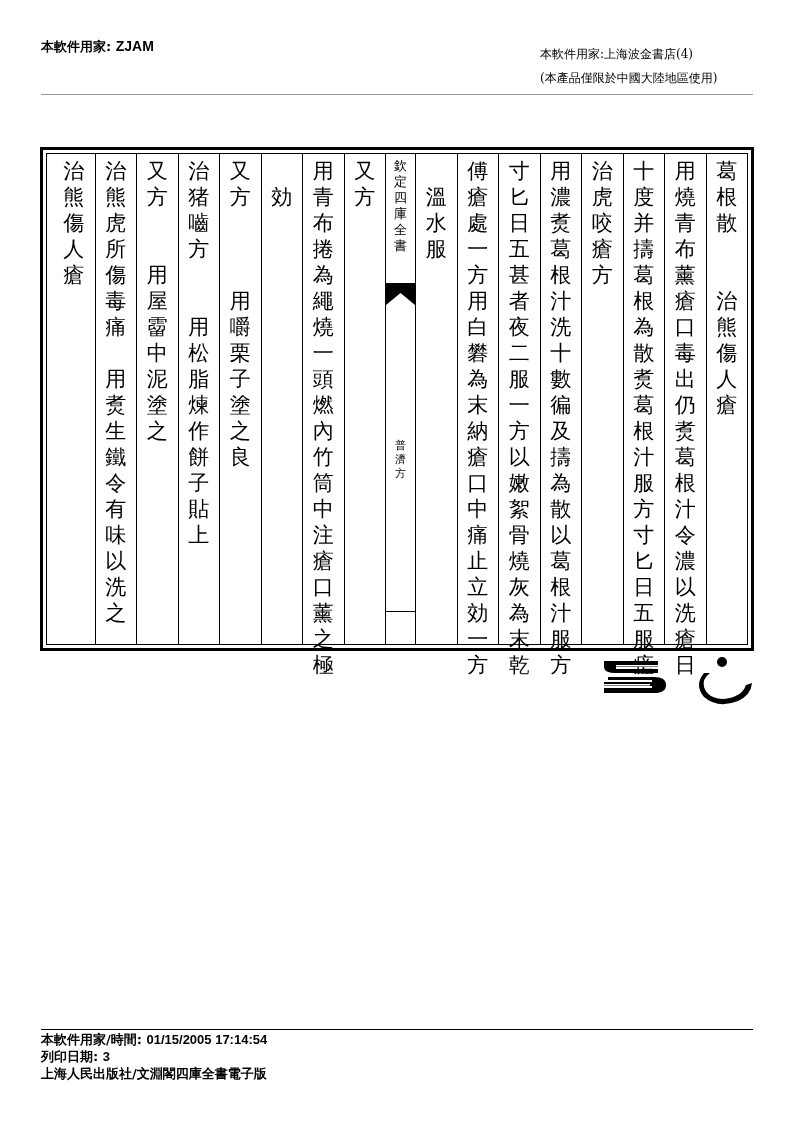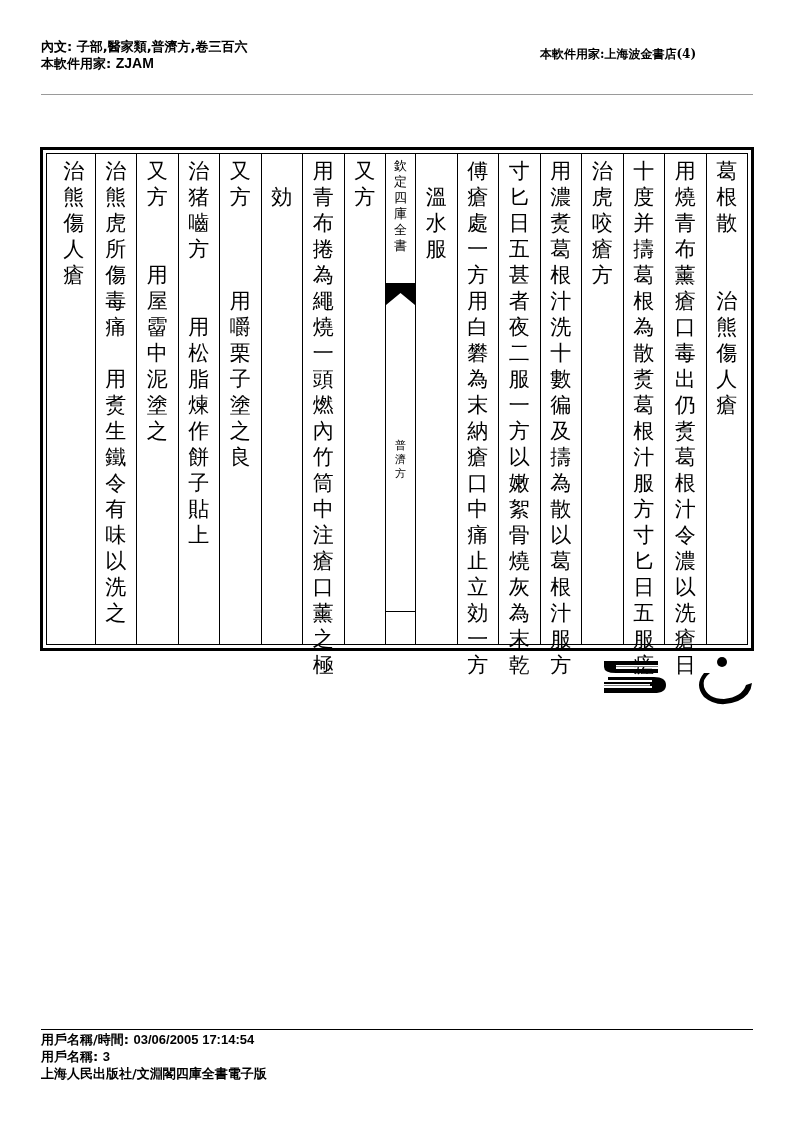--- a/index.html
+++ b/index.html
@@ -3,21 +3,21 @@
 <meta charset="utf-8">
 <style>
   html, body { margin: 0; padding: 0; background: #ffffff; }
   body { width: 793px; height: 1122px; position: relative; overflow: hidden;
          font-family: "DejaVu Serif", "Liberation Serif", serif; color: #000; }
 
   .hdr-left { position: absolute; left: 41px; top: 38px; font-size: 13px; line-height: 17px;
               font-weight: bold; font-family: "DejaVu Sans", "Liberation Sans", sans-serif; }
   .hdr-left .user-val { font-weight: bold; font-family: "Liberation Sans", sans-serif; font-size: 14px; text-align: right; }
   .hdr-right { position: absolute; left: 540px; top: 42px; font-size: 12px; line-height: 24px;
-               font-family: "DejaVu Serif", serif; font-weight: bold; }
+               font-family: "DejaVu Serif", serif; font-weight: normal; }
   .hdr-right .r1 { padding-left: 0; }
   .hdr-rule { position: absolute; left: 41px; top: 94px; width: 712px; height: 1px; background: #9a9a9a; }
 
   .frame { position: absolute; left: 40px; top: 147px; width: 714px; height: 504px;
            box-sizing: border-box; border: 3px solid #000; }
   .frame-inner { position: absolute; left: 3px; top: 3px; right: 3px; bottom: 3px;
                  border: 1px solid #000; box-sizing: border-box; }
   .cols { position: absolute; left: 0; top: 0; right: 0; bottom: 0; display: flex; flex-direction: row-reverse; }
   .col { position: relative; width: 41.5px; border-left: 1px solid #000; box-sizing: border-box;
          display: flex; flex-direction: column; align-items: center; padding-top: 4px; }
@@ -38,32 +38,29 @@
   .ftr-rule { position: absolute; left: 41px; top: 1029px; width: 712px; height: 1px; background: #000; }
   .ftr { position: absolute; left: 41px; top: 1031px; font-size: 13px; line-height: 17px; font-weight: bold;
          font-family: "DejaVu Sans", "Liberation Sans", sans-serif; }
   .ftr .num { font-family: "Liberation Sans", sans-serif; font-weight: bold; }
 </style>
 </head>
 <body>
 
 <div class="hdr-left">
   <div>
-    <span>內文:</span>
-    <span>子部,醫家類,普濟方,卷三百六</span>
-  </div>
-  <div>
     <span>本軟件用家:</span>
     <span class="user-val">ZJAM</span>
   </div>
 </div>
 <div class="hdr-right">
   <div class="r1">
     <span>本軟件用家:</span><span>上海波金書店(4)</span>
   </div>
+  <div>(本產品僅限於中國大陸地區使用)</div>
 </div>
 <div class="hdr-rule"></div>
 
 <div class="frame">
   <div class="frame-inner">
     <div class="cols" id="cols">
 
     <div class="col">
           <span class="ch">葛</span>
           <span class="ch">根</span>
@@ -339,21 +336,21 @@
 
     <circle cx="126" cy="7" r="5" fill="#000"></circle>
     <path d="M108 18 Q98 30 108 42 Q122 54 142 46 Q155 40 156 28 L150 30 Q146 42 128 44 Q112 44 108 32 Q106 24 114 18 Z" fill="#000"></path>
     <path d="M112 30 Q125 36 146 30" stroke="#fff" stroke-width="1.5" fill="none"></path>
   </svg>
 </div>
 
 <div class="ftr-rule"></div>
 <div class="ftr">
   <div>
-    <span>用戶名稱/時間:</span>
-    <span class="num">03/06/2005 17:14:54</span>
+    <span>本軟件用家/時間:</span>
+    <span class="num">01/15/2005 17:14:54</span>
   </div>
   <div>
-    <span>用戶名稱:</span>
+    <span>列印日期:</span>
     <span class="num">3</span>
   </div>
   <div>上海人民出版社/文淵閣四庫全書電子版</div>
 </div>
 
 </body></html>

